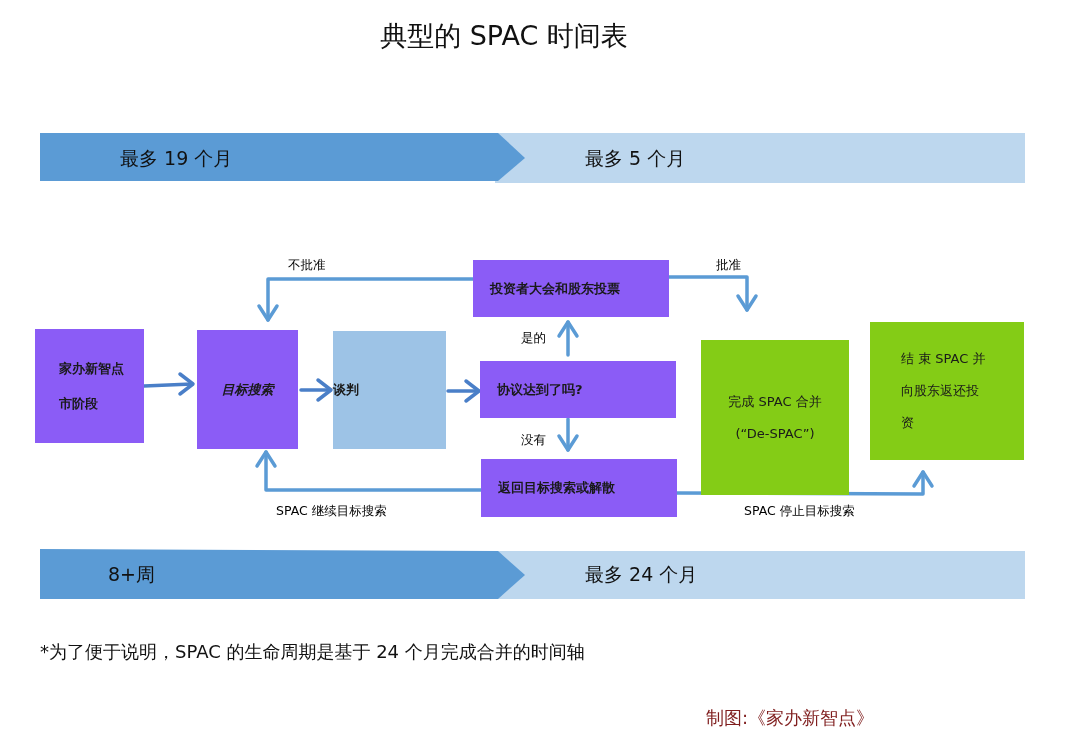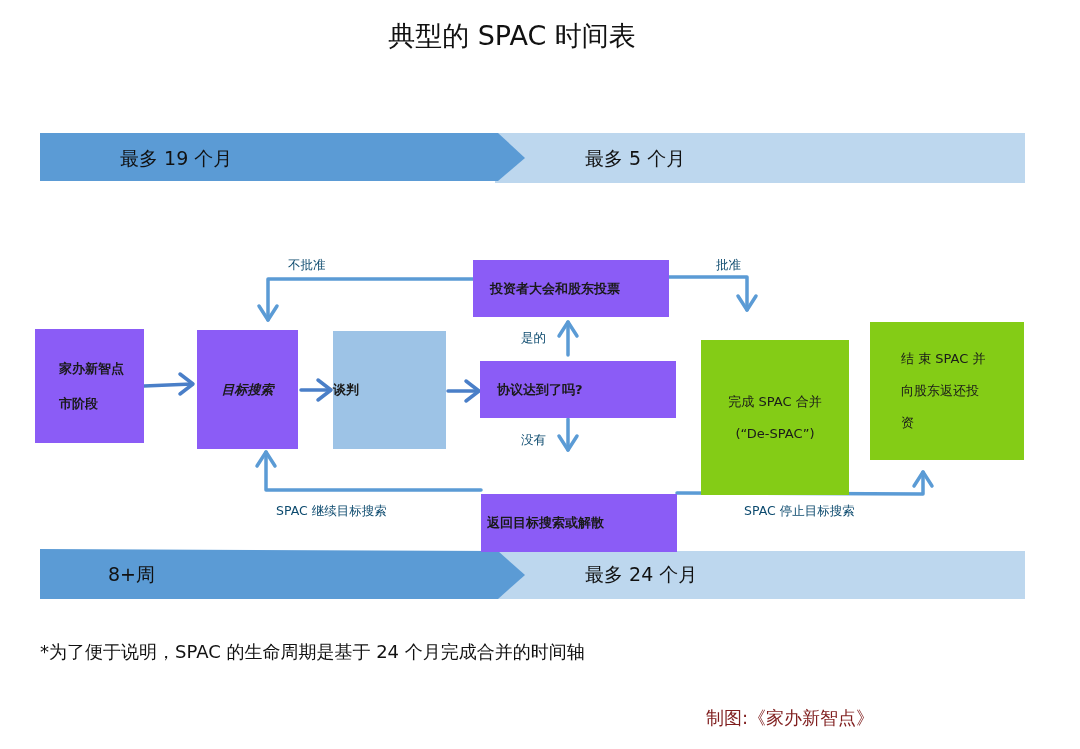--- a/index.html
+++ b/index.html
@@ -1,28 +1,28 @@
 <!DOCTYPE html>
 <html><head>
 <meta charset="utf-8">
 <style>
   html, body { margin: 0; padding: 0; background: #ffffff; }
   body { width: 1080px; height: 749px; position: relative; overflow: hidden;
          font-family: "DejaVu Sans", "Liberation Sans", sans-serif; color: #111; }
   .abs { position: absolute; }
   .title { left: 0; width: 1000px; top: 18px; text-align: center; font-size: 27px; color: #111; padding-left: 0; }
-  .title span { display: inline-block; margin-left: 12px; }
+  .title span { display: inline-block; margin-left: 4px; }
   .band { position: absolute; left: 40px; width: 985px; height: 50px; }
   .band svg { position: absolute; left: 0; top: 0; }
   .band-label { position: absolute; font-size: 19px; color: #111; top: 13px; }
   .box { position: absolute; display: flex; align-items: center; font-size: 13px; font-weight: bold; color: #1a1a1a; box-sizing: border-box; }
   .dark { background: #8b5cf6; }
   .light { background: #9dc3e6; }
   .pale { background: #84cc16; }
-  .lbl { position: absolute; font-size: 12.5px; color: #0c4a6e; white-space: nowrap; }
+  .lbl { position: absolute; font-size: 12.5px; color: #000000; white-space: nowrap; }
   .footnote { left: 40px; top: 640px; font-size: 18px; color: #111; }
   .credit { left: 706px; top: 706px; font-size: 18px; color: #7f1d1d; }
   #arrows { position: absolute; left: 0; top: 0; }
 </style>
 </head>
 <body>
 
 <div class="abs title">
   <span style="position:relative; left:0; display:block; text-align:center; width:1000px;">典型的 SPAC 时间表</span>
 </div>
@@ -109,21 +109,21 @@
 </div>
 
 <div class="box dark" style="left:473px; top:260px; width:196px; height:57px; padding-left:17px;">
   <span>投资者大会和股东投票</span>
 </div>
 
 <div class="box dark" style="left:480px; top:361px; width:196px; height:57px; padding-left:17px;">
   <span>协议达到了吗?</span>
 </div>
 
-<div class="box dark" style="left:481px; top:459px; width:196px; height:58px; padding-left:6px;margin-top:35px;">
+<div class="box dark" style="left:481px; top:459px; width:196px; height:58px; padding-left:17px;">
   <span>返回目标搜索或解散</span>
 </div>
 
 <div class="box pale" style="left:701px; top:324px; width:148px; height:155px; flex-direction:column; justify-content:center; font-weight:normal; line-height:32px;margin-top:16px;">
   <span>完成 SPAC 合并</span>
   <span>(“De-SPAC”)</span>
 </div>
 
 <div class="box pale" style="left:870px; top:322px; width:154px; height:138px; flex-direction:column; align-items:flex-start; justify-content:center; padding-left:31px; font-weight:normal; line-height:32px;">
   <span>结 束 SPAC 并</span>

